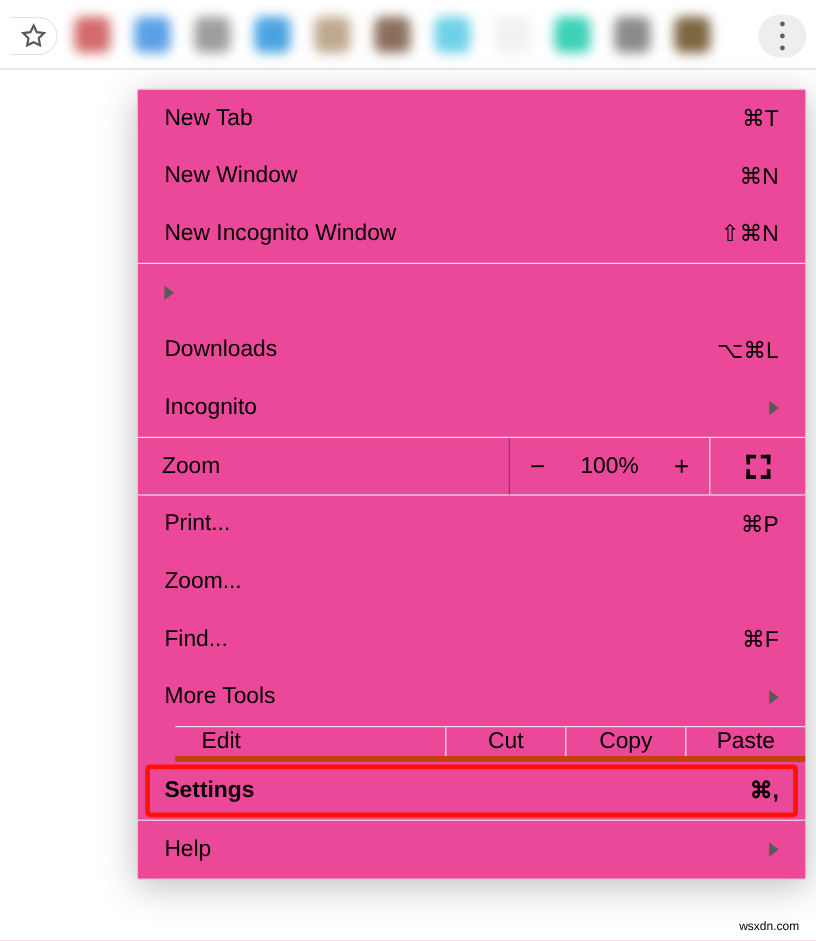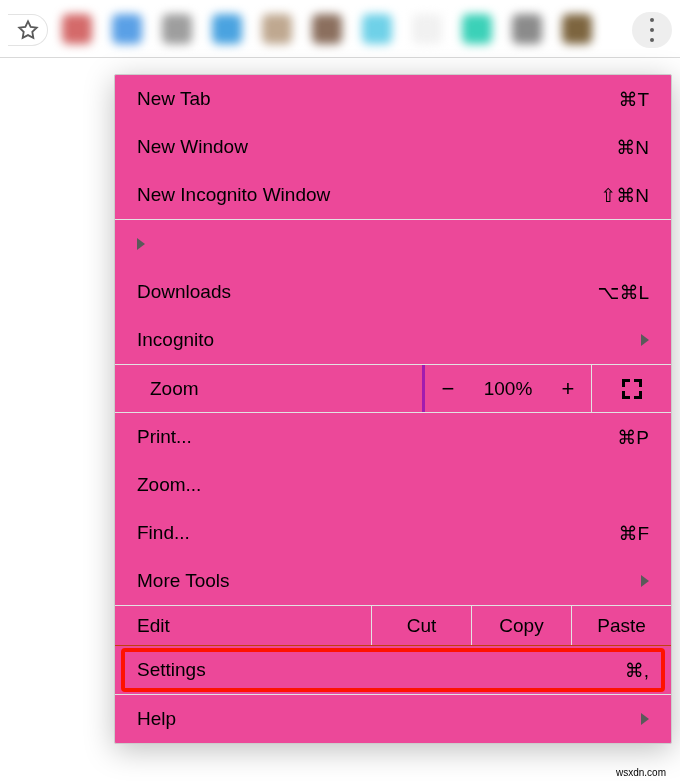--- a/index.html
+++ b/index.html
@@ -13,35 +13,35 @@
     .dot { width:4px; height:4px; background:#5f5f5f; border-radius:50%; margin:3px 0; }
     .dots { display:flex; flex-direction:column; }
     
     .menu { position:absolute; top:74px; right:8px; width:558px; background:#ec4899; border:1px solid #ccc; border-radius:2px; box-shadow:0 6px 30px rgba(0,0,0,.25); font-size:19px; color:#000; }
     .row { display:flex; align-items:center; height:48px; padding:0 22px; white-space:nowrap; cursor:default; }
     .row .lbl { flex:1; }
     .row .rhs { display:flex; align-items:center; gap:0; font-size:19px; }
     .sep { height:1px; background:#e3e3e3; }
     .arrow-icon { width:0; height:0; border-top:6px solid transparent; border-bottom:6px solid transparent; border-left:8px solid #5a5a5a; }
     .zoom-row { display:flex; height:48px; border-bottom:1px solid #e3e3e3; }
-    .zoom-lbl { flex:1; padding:0 35px; display:flex; align-items:center; border-right:3px solid #a21caf; }
+    .zoom-lbl { flex:1; padding:0 20px; display:flex; align-items:center; border-right:1px solid #a21caf; }
     .zoom-ctrl { display:flex; align-items:center; }
     .zbtn { width:46px; display:flex; align-items:center; justify-content:center; font-size:22px; }
     .zpct { width:74px; display:flex; align-items:center; justify-content:center; font-size:19px; }
     .fs { width:80px; display:flex; align-items:center; justify-content:center; border-left:1px solid #e3e3e3; height:100%; }
     .fs-icon { width:20px; height:20px; position:relative; }
     .fs-icon span { position:absolute; width:8px; height:8px; border:3px solid #000; }
     .fs-icon .tl { top:0; left:0; border-right:none; border-bottom:none; }
     .fs-icon .tr { top:0; right:0; border-left:none; border-bottom:none; }
     .fs-icon .bl { bottom:0; left:0; border-right:none; border-top:none; }
     .fs-icon .br { bottom:0; right:0; border-left:none; border-top:none; }
-    .edit-row { display:flex; height:41px; border-top:1px solid #e3e3e3; border-bottom:1px solid #c2410c; }
+    .edit-row { display:flex; height:30px; border-top:1px solid #e3e3e3; border-bottom:5px solid #c2410c;margin-left:31px; }
     .edit-lbl { flex:1; padding:0 22px; display:flex; align-items:center; }
     .edit-btn { width:100px; display:flex; align-items:center; justify-content:center; border-left:1px solid #e3e3e3; height:100%; }
-    .highlight { position:relative; }
+    .highlight { position:relative;font-weight:bold; }
     .highlight::after { content:""; position:absolute; left:6px; right:6px; top:2px; bottom:2px; border:4px solid #ff1200; border-radius:4px; pointer-events:none; }
     .watermark { position:absolute; bottom:6px; right:14px; font-size:10px; color:#000000; }
   </style>
 </head>
 <body>
 
 <div class="topbar">
   <div class="star-chip">
     <svg width="22" height="22" viewBox="0 0 24 24">
         <path fill="none" stroke="#5a5a5a" stroke-width="2" d="M12 2.5l2.9 6 6.6.9-4.8 4.6 1.1 6.5L12 17.6 6.2 20.5l1.1-6.5L2.5 9.4l6.6-.9z"></path>

